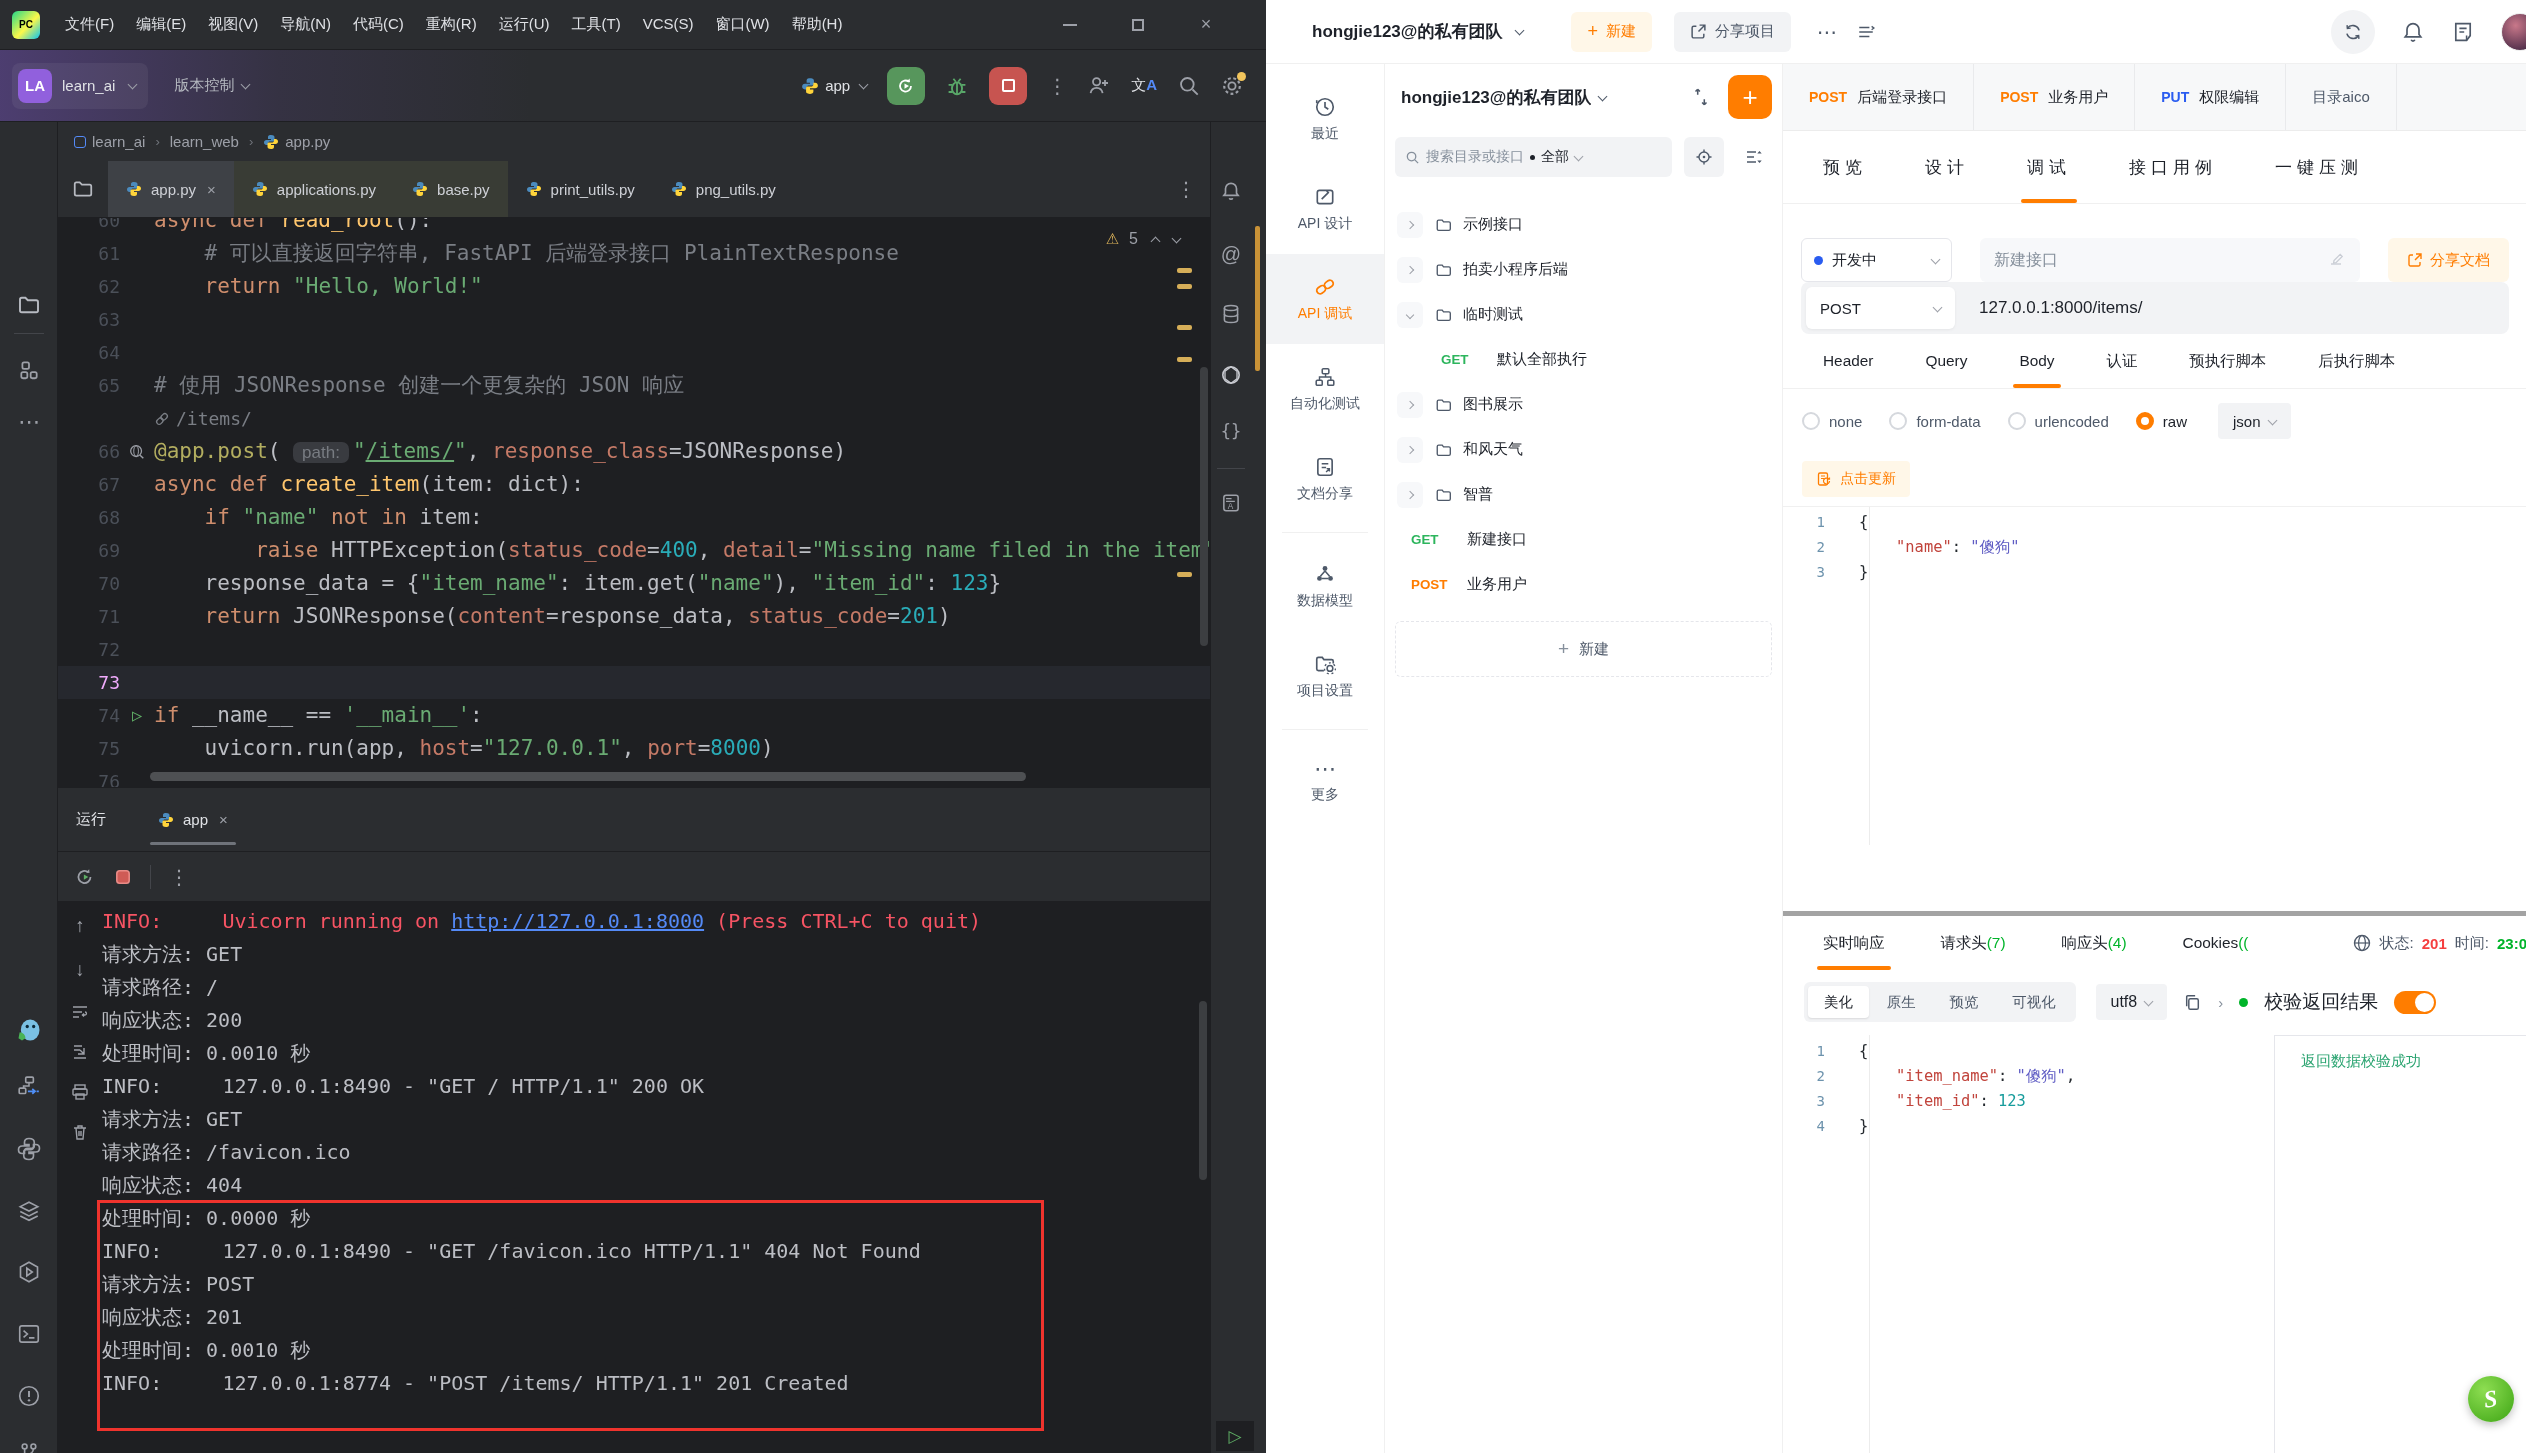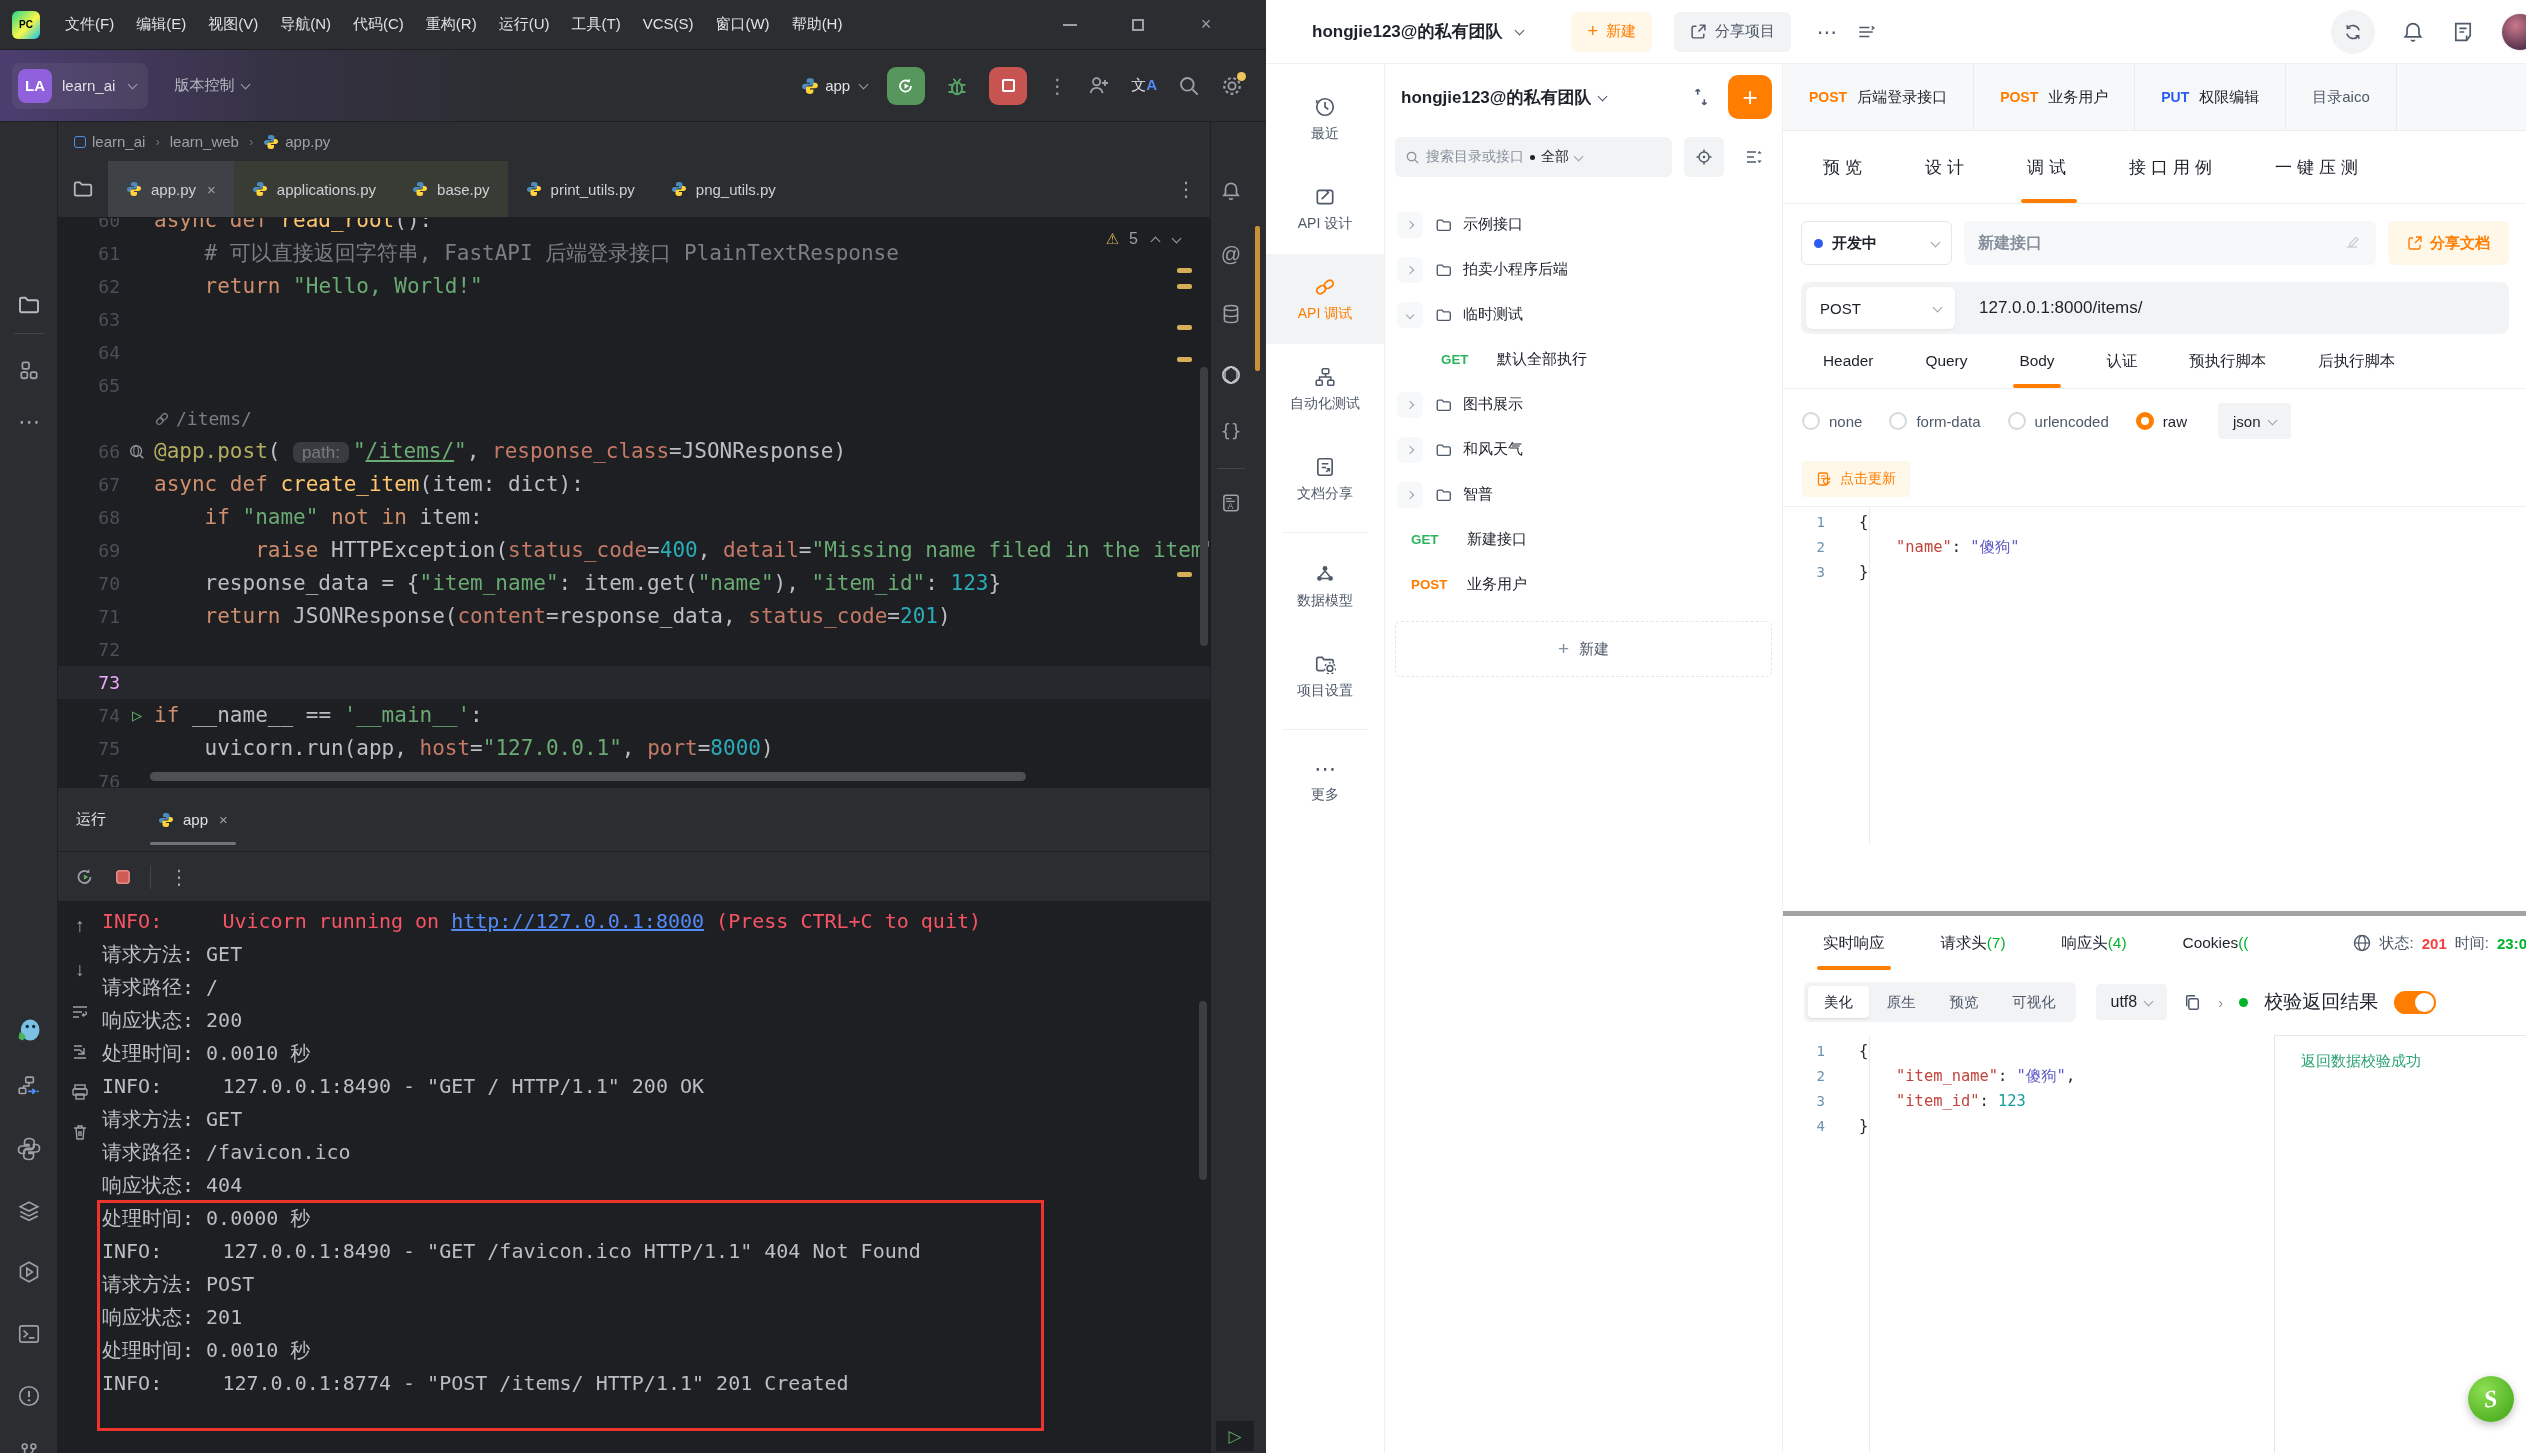--- a/index.html
+++ b/index.html
@@ -146,21 +146,21 @@
   .doc-tabs { height:67px; flex:none; background:#f7f8f9; border-bottom:1px solid #ececec; display:flex; align-items:stretch; overflow:hidden; }
   .doc-tab { display:flex; align-items:center; gap:10px; padding:0 26px; font-size:15px; border-right:1px solid #e9eaec; white-space:nowrap; }
   .method { font-weight:bold; font-size:14px; }
   .m-POST { color:#ff7d00; } .m-PUT { color:#2a5cf0; } .m-GET { color:#2db55d; }
   .doc-tab .muted { color:#4e5969; }
 
   .mode-tabs { height:73px; flex:none; border-bottom:1px solid #f0f0f0; display:flex; align-items:stretch; padding-left:40px; gap:58px; font-size:17px; }
   .mt-item { display:flex; align-items:center; position:relative; letter-spacing:5px; color:#1d2129; }
   .mt-item.active::after, .rq-item.active::after, .rp-item.active::after { content:""; position:absolute; left:-6px; right:-6px; bottom:0; height:4px; border-radius:2px; background:#ff7d00; }
 
-  .meta-row { height:78px; flex:none; display:flex; align-items:center; padding:0 18px; gap:12px;font-weight:bold; }
+  .meta-row { height:78px; flex:none; display:flex; align-items:flex-end; padding:0 18px; gap:28px; }
   .status-sel { width:151px; height:44px; border:1px solid #e5e6eb; border-radius:6px; display:flex; align-items:center; padding:0 12px; gap:9px; font-size:15px; color:#1d2129; flex:none; }
   .blue-dot { width:9px; height:9px; border-radius:50%; background:#2a5cf0; }
   .status-sel .chev { margin-left:auto; }
   .name-input { flex:1; height:44px; background:#f7f8fa; border-radius:6px; display:flex; align-items:center; padding:0 14px; color:#86909c; font-size:16px; }
   .name-input .edit-ic { margin-left:auto; color:#c9cdd4; }
   .share-doc { width:121px; height:44px; background:#fff7e8; border-radius:6px; color:#ff7d00; font-size:15px; display:flex; align-items:center; justify-content:center; gap:7px; flex:none; }
 
   .url-row { padding:0 18px; flex:none; }
   .url-box { height:52px; background:#f2f3f5; border-radius:8px; display:flex; align-items:center; }
   .method-sel { width:149px; height:42px; margin-left:5px; background:#fff; border-radius:6px; box-shadow:0 1px 3px rgba(0,0,0,.06); display:flex; align-items:center; justify-content:space-between; padding:0 14px; font-size:15px; color:#1d2129; flex:none; }
@@ -444,21 +444,21 @@
         </div>
       </div>
 
       <div class="editor">
         <div id="code-lines">
             <div class="code-row" style="margin-top: -14px;"><span class="gut">60</span><span class="gicon"></span><span class="ctext"><span class="sg-k">async def </span><span class="sg-f">read_root</span><span class="sg-t">():</span></span></div>
             <div class="code-row"><span class="gut">61</span><span class="gicon"></span><span class="ctext"><span class="sg-c">    # 可以直接返回字符串, FastAPI 后端登录接口 PlainTextResponse</span></span></div>
             <div class="code-row"><span class="gut">62</span><span class="gicon"></span><span class="ctext"><span class="sg-t">    </span><span class="sg-k">return </span><span class="sg-s">"Hello, World!"</span></span></div>
             <div class="code-row"><span class="gut">63</span><span class="gicon"></span><span class="ctext"></span></div>
             <div class="code-row"><span class="gut">64</span><span class="gicon"></span><span class="ctext"></span></div>
-            <div class="code-row"><span class="gut">65</span><span class="gicon"></span></div>
+            <div class="code-row"><span class="gut">65</span><span class="gicon"></span><span class="ctext"><span class="sg-c"># 使用 JSONResponse 创建一个更复杂的 JSON 响应</span></span></div>
             <div class="code-row"><span class="gut"></span><span class="gicon"></span><span class="ctext"><span class="inlayt"><svg class="ic" width="16" height="16" viewBox="0 0 16 16">
                     <g transform="rotate(-45 8 8)" fill="none" stroke="#7a7e85" stroke-width="1.3">
                       <rect x="1.5" y="5.5" width="7" height="5" rx="2.5"></rect>
                       <rect x="7.5" y="5.5" width="7" height="5" rx="2.5"></rect>
                     </g>
                   </svg><span>/items/</span></span></span></div>
             <div class="code-row"><span class="gut">66</span><span class="gicon"><svg class="ic" width="18" height="18" viewBox="0 0 20 20">
                   <circle cx="9" cy="9" r="6" fill="none" stroke="#9da0a8" stroke-width="1.4"></circle>
                   <ellipse cx="9" cy="9" rx="2.6" ry="6" fill="none" stroke="#9da0a8" stroke-width="1.1"></ellipse>
                   <path d="M13.5 13.5L17 17" stroke="#9da0a8" stroke-width="1.6"></path>

